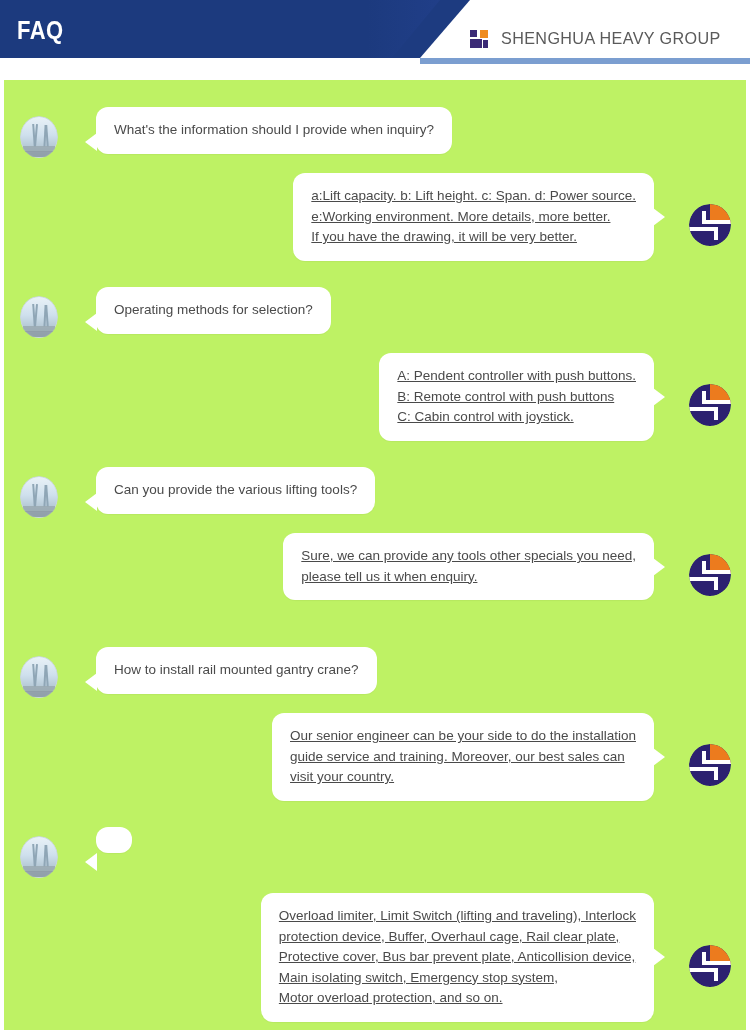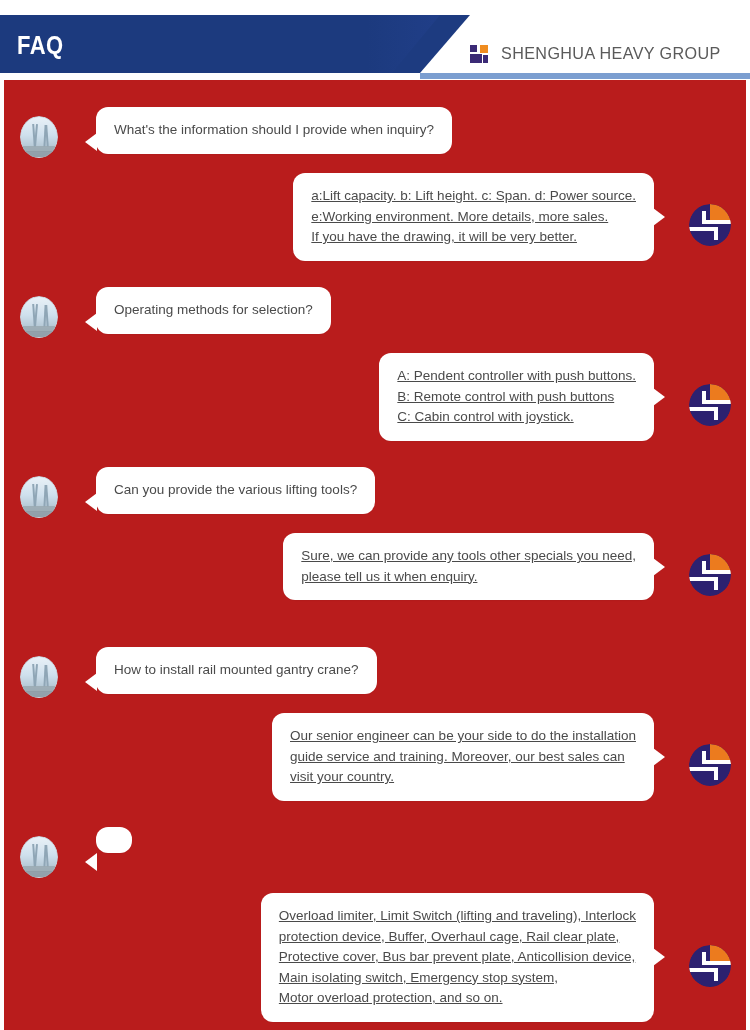--- a/index.html
+++ b/index.html
@@ -5,21 +5,21 @@
   html,body{margin:0;padding:0;}
   body{
     width:750px;height:1030px;
     background:#ffffff;
     font-family:"Liberation Sans", sans-serif;
     overflow:hidden;
   }
   .page{position:relative;width:750px;height:1030px;background:#ffffff;}
 
   
-  .header{position:absolute;left:0;top:15px;width:750px;height:92px;background:#ffffff;overflow:hidden;}
+  .header{position:absolute;left:0;top:0;width:750px;height:92px;background:#ffffff;overflow:hidden;}
   .header-band{
     position:absolute;left:0;top:0;width:470px;height:58px;
     background:#1d3b80;
     clip-path:polygon(0 0, 470px 0, 420px 58px, 0 58px);
   }
   .header-band-inner{
     position:absolute;left:0;top:0;width:470px;height:58px;
     background:linear-gradient(90deg,#1c3a7e 0%,#1c3a7e 78%,#22408c 100%);
     clip-path:polygon(0 0, 440px 0, 392px 58px, 0 58px);
   }
@@ -46,21 +46,21 @@
   .brand-mark .b4{left:13px;top:10px;width:5px;height:8px;background:#3b2a76;}
   .brand-name{
     color:#5a5a5a;font-size:17px;letter-spacing:0.4px;white-space:nowrap;
     font-family:"Liberation Sans Narrow","Liberation Sans",sans-serif;
     transform:scaleX(0.95);transform-origin:left center;
   }
 
   
   .chat{
     position:absolute;left:4px;top:80px;width:742px;height:950px;
-    background:#b91c1c;
+    background:#bef264;
   }
 
   .row{position:relative;width:100%;}
   .row.q{margin-top:0;}
   .avatar{
     position:absolute;width:38px;height:42px;border-radius:50%;
     overflow:hidden;
   }
   .avatar.left{left:16px;}
   .avatar.right{right:15px;width:42px;height:42px;}
@@ -173,21 +173,21 @@
         <div class="logo-av">
           <span class="orange"></span>
           <span class="vt1"></span>
           <span class="bar1"></span>
           <span class="bar2"></span>
           <span class="vt2"></span>
         </div>
       </div>
       <div class="bubble a">
         <span class="tail r"></span>
-        <span class="atext"><div class="line">a:Lift capacity. b: Lift height. c: Span. d: Power source.</div><div class="line">e:Working environment. More details, more sales.</div><div class="line">If you have the drawing, it will be very better.</div></span>
+        <span class="atext"><div class="line">a:Lift capacity. b: Lift height. c: Span. d: Power source.</div><div class="line">e:Working environment. More details, more better.</div><div class="line">If you have the drawing, it will be very better.</div></span>
       </div>
       <div class="clear"></div>
     </div>
   </div>
         <div class="qa-block" style="position: static;">
     <div class="row q" style="position: absolute; left: 0px; top: 207px; width: 100%;">
       <div class="avatar left" style="top: 9px;">
         <div class="crane">
           <span class="mast m1"></span>
           <span class="mast m1b"></span>

